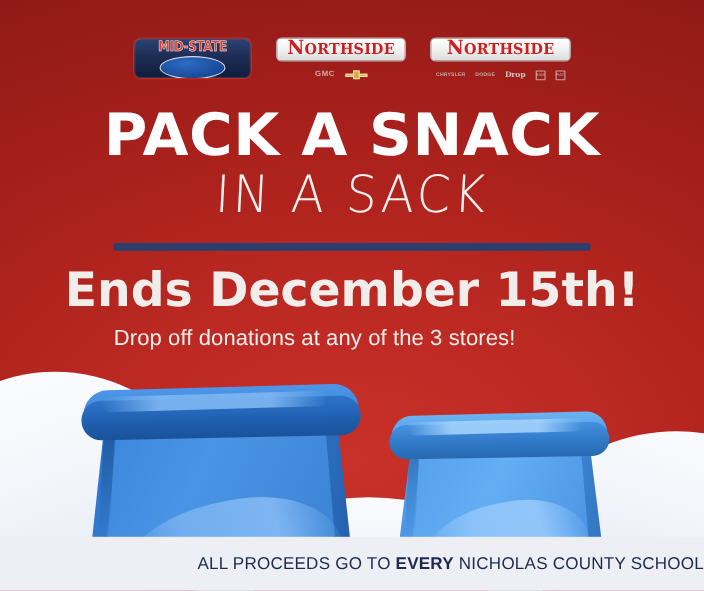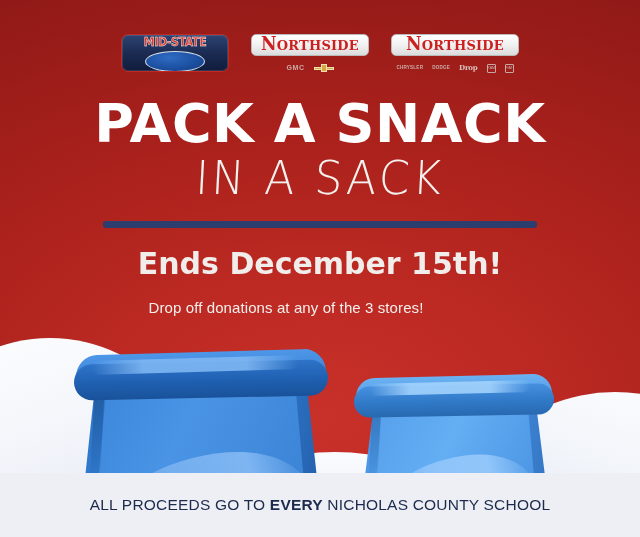--- a/index.html
+++ b/index.html
@@ -349,46 +349,46 @@
     border-radius: 3px;
   }
 
   .ends-line {
     position: absolute;
     left: 0; top: 243px;
     width: 640px;
     text-align: center;
     font-family: "DejaVu Sans", sans-serif;
     font-weight: bold;
-    font-size: 30px;
+    font-size: 43px;
     line-height: 42px;
     color: #F0EDEA;
     letter-spacing: 0px;
   }
   .drop-line {
     position: absolute;
     left: 0; top: 297px;
     width: 572px;
     text-align: center;
     font-family: "Liberation Sans", sans-serif;
-    font-size: 15px;
+    font-size: 20px;
     line-height: 22px;
     color: #F2EFEC;
     letter-spacing: 0.1px;
   }
 
   
   .banner {
     position: absolute;
     left: 0; bottom: 0;
-    width: 640px; height: 64px;
+    width: 640px; height: 49px;
     background: #EDEFF5;
     display: flex;
     align-items: center;
-    justify-content: center;
+    justify-content: flex-end;
   }
   .banner-text {
     font-family: "Liberation Sans", sans-serif;
     font-size: 15.5px;
     letter-spacing: 0.2px;
     color: #1C2A4D;
     white-space: nowrap;
   }
   .banner-text b { font-weight: bold; }
 </style>

